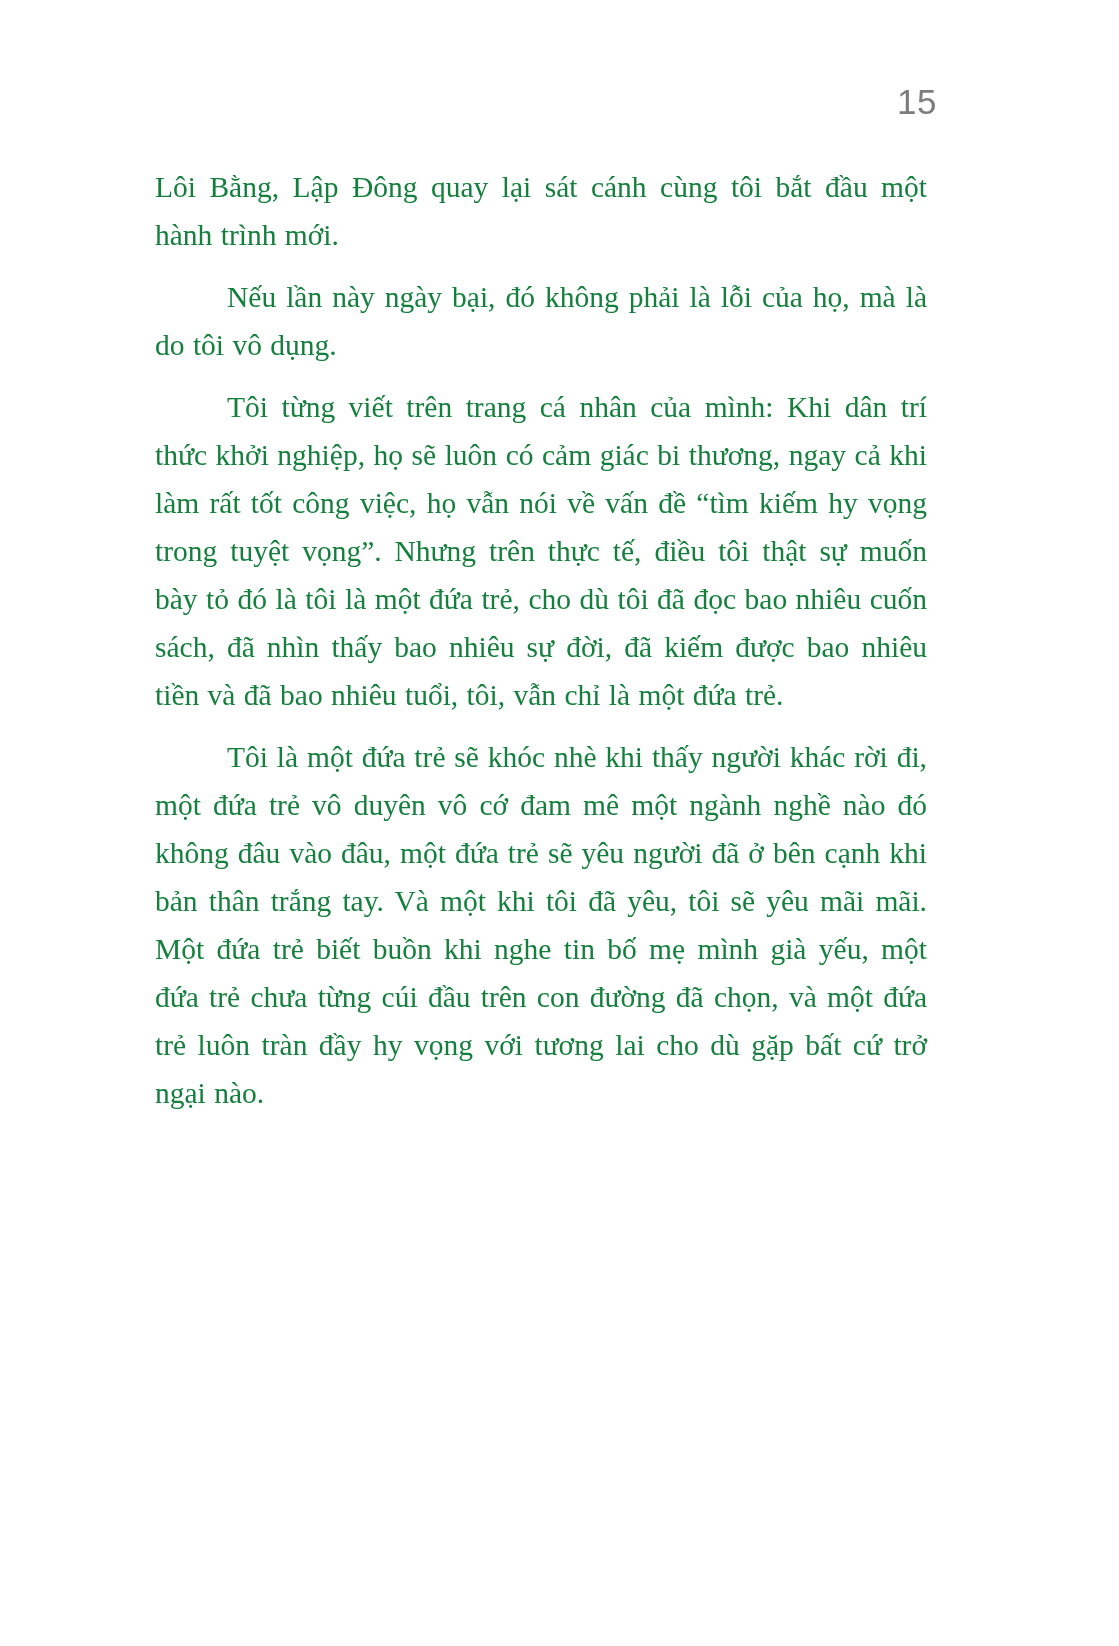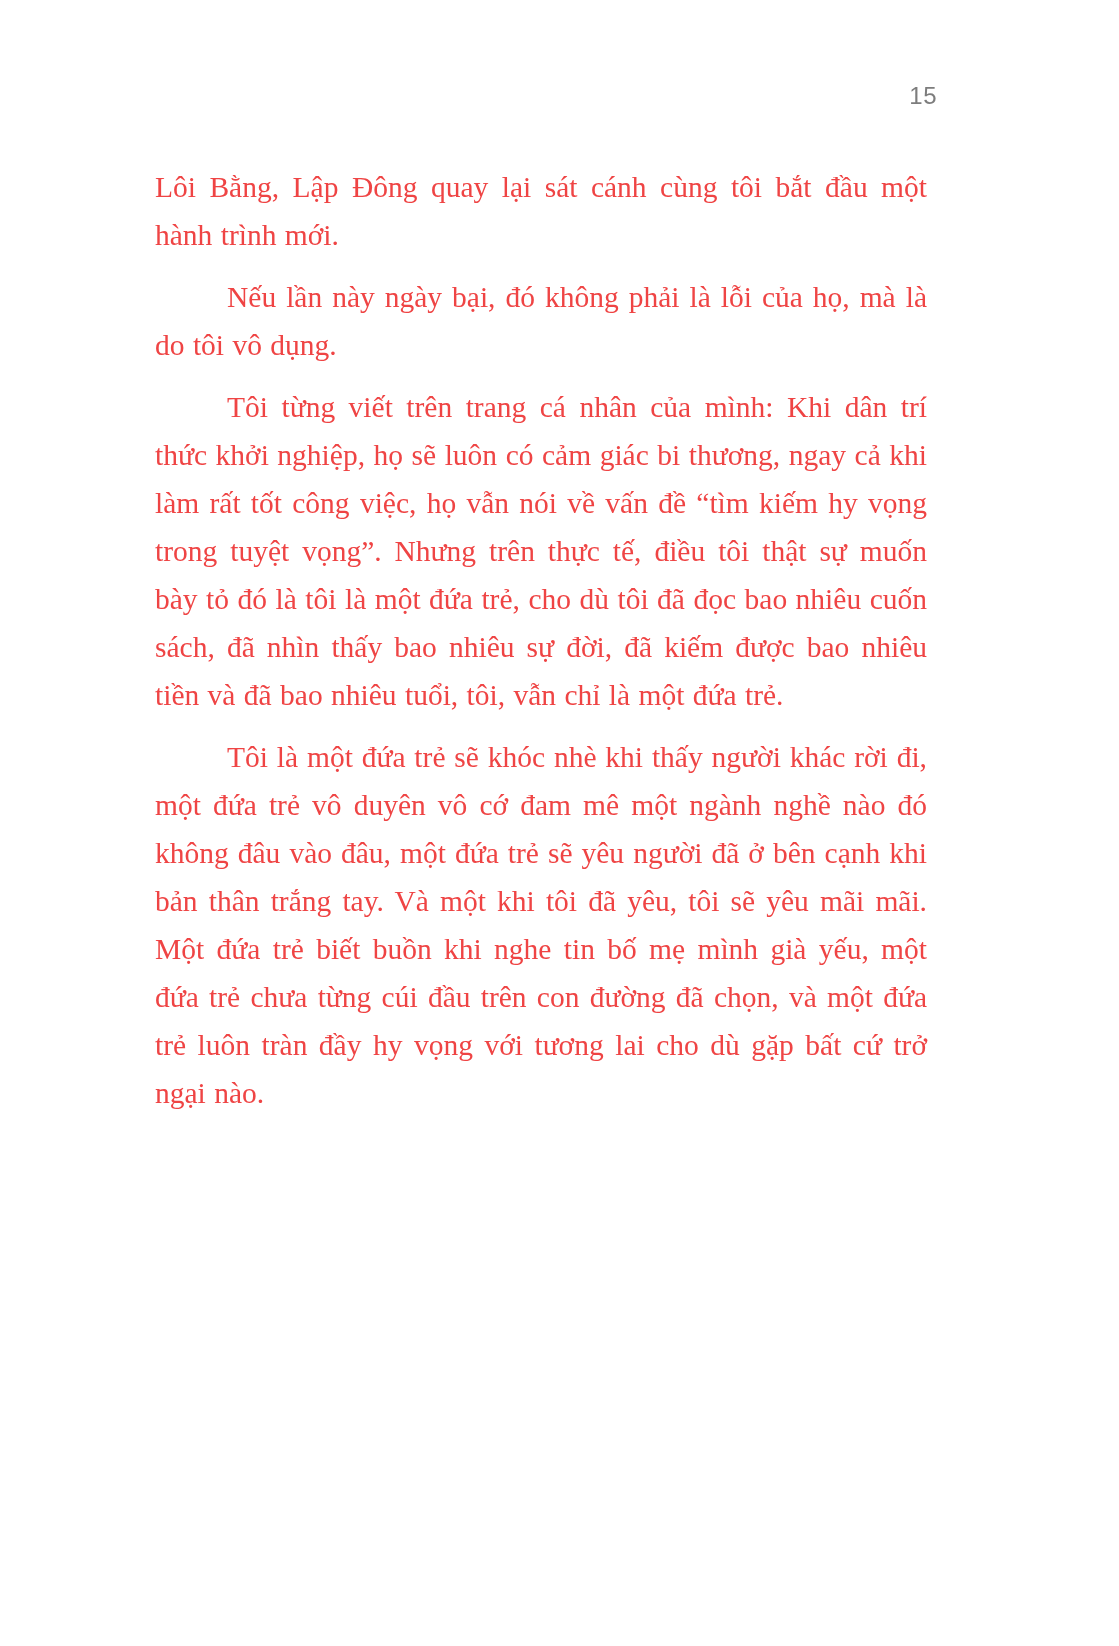--- a/index.html
+++ b/index.html
@@ -15,36 +15,36 @@
     font-family: "Liberation Serif", "DejaVu Serif", serif;
     color: #3d3d3d;
     box-sizing: border-box;
     overflow: hidden;
   }
   .page-number {
     position: absolute;
     top: 82px;
     right: 182px;
     font-family: "Liberation Sans", "DejaVu Sans", sans-serif;
-    font-size: 24px;
+    font-size: 35px;
     color: #7d7d7d;
     letter-spacing: 0.5px;
   }
   .text-block {
     position: absolute;
     top: 163px;
     left: 155px;
     width: 772px;
   }
   .text-block p {
     margin: 0 0 14px 0;
     font-size: 29.5px;
     line-height: 48px;
     text-align: justify;
-    color: #ef4444;
+    color: #15803d;
     word-spacing: 1px;
   }
   .text-block p.indent {
     text-indent: 72px;
   }
 </style>
 </head>
 <body>
 
 <div class="page">

